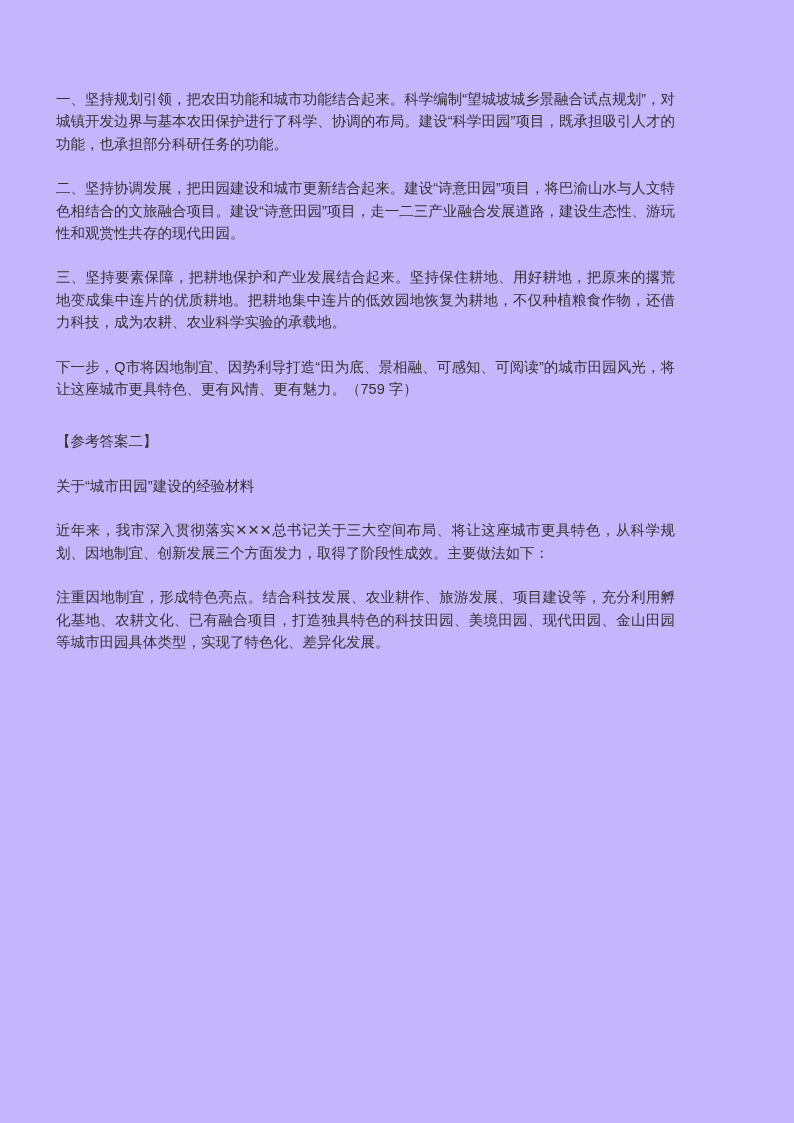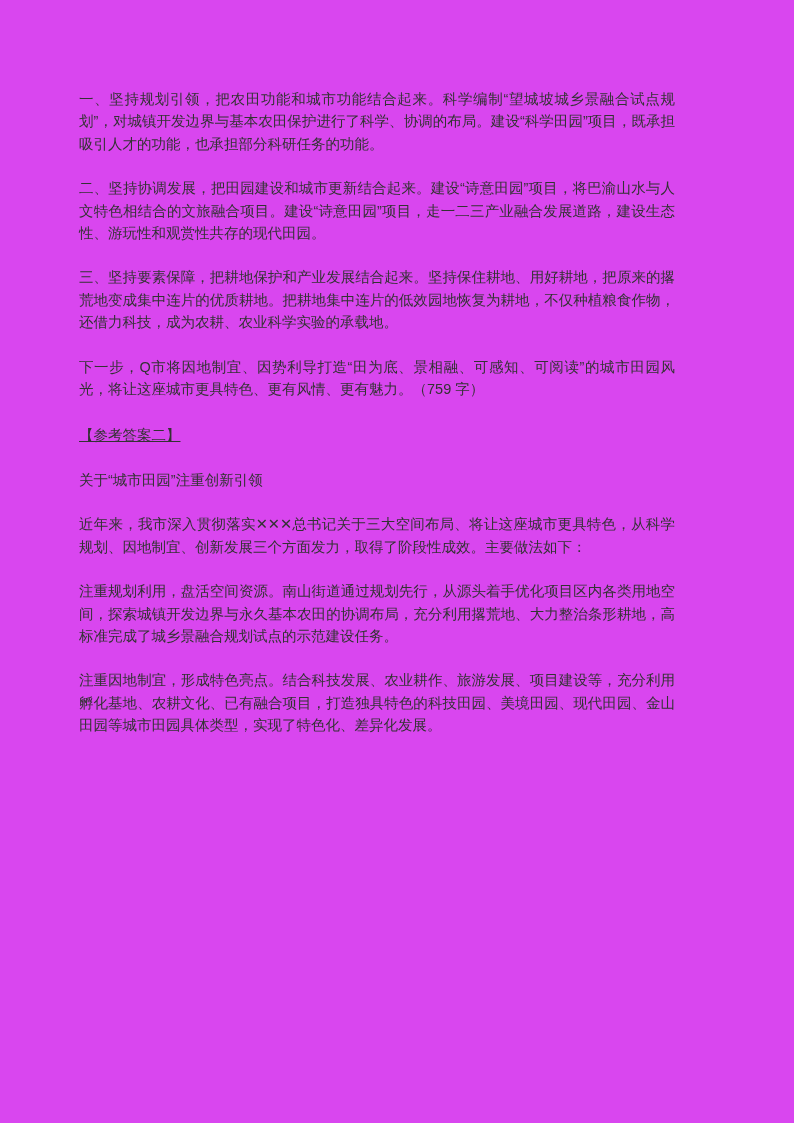--- a/index.html
+++ b/index.html
@@ -9,47 +9,45 @@
   }
   body {
     width: 794px;
     height: 1123px;
     overflow: hidden;
   }
   .page {
     box-sizing: border-box;
     width: 794px;
     min-height: 1123px;
-    background: #d946ef;
-    padding: 88px 119px 60px 79px;
+    background: #c4b5fd;
+    padding: 88px 119px 60px 56px;
     color: #333333;
     font-family: "Liberation Sans", sans-serif;
     font-size: 14.5px;
     line-height: 22.4px;
     text-align: justify;
     word-break: break-all;
   }
   .para {
     margin: 0 0 22px 0;
   }
   .section-label {
-    margin-top: 24px;
-    text-decoration: underline;
+    margin-top: 30px;
   }
 </style>
 </head>
 <body>
 
 <div class="page">
 
   <p class="para">一、坚持规划引领，把农田功能和城市功能结合起来。科学编制“望城坡城乡景融合试点规划”，对城镇开发边界与基本农田保护进行了科学、协调的布局。建设“科学田园”项目，既承担吸引人才的功能，也承担部分科研任务的功能。</p>
   <p class="para">二、坚持协调发展，把田园建设和城市更新结合起来。建设“诗意田园”项目，将巴渝山水与人文特色相结合的文旅融合项目。建设“诗意田园”项目，走一二三产业融合发展道路，建设生态性、游玩性和观赏性共存的现代田园。</p>
   <p class="para">三、坚持要素保障，把耕地保护和产业发展结合起来。坚持保住耕地、用好耕地，把原来的撂荒地变成集中连片的优质耕地。把耕地集中连片的低效园地恢复为耕地，不仅种植粮食作物，还借力科技，成为农耕、农业科学实验的承载地。</p>
   <p class="para">下一步，Q市将因地制宜、因势利导打造“田为底、景相融、可感知、可阅读”的城市田园风光，将让这座城市更具特色、更有风情、更有魅力。（759 字）</p>
 
   <p class="para section-label">【参考答案二】</p>
-  <p class="para">关于“城市田园”注重创新引领</p>
+  <p class="para">关于“城市田园”建设的经验材料</p>
 
   <p class="para">近年来，我市深入贯彻落实✕✕✕总书记关于三大空间布局、将让这座城市更具特色，从科学规划、因地制宜、创新发展三个方面发力，取得了阶段性成效。主要做法如下：</p>
-  <p class="para">注重规划利用，盘活空间资源。南山街道通过规划先行，从源头着手优化项目区内各类用地空间，探索城镇开发边界与永久基本农田的协调布局，充分利用撂荒地、大力整治条形耕地，高标准完成了城乡景融合规划试点的示范建设任务。</p>
   <p class="para">注重因地制宜，形成特色亮点。结合科技发展、农业耕作、旅游发展、项目建设等，充分利用孵化基地、农耕文化、已有融合项目，打造独具特色的科技田园、美境田园、现代田园、金山田园等城市田园具体类型，实现了特色化、差异化发展。</p>
 
 </div>
 
 </body></html>

